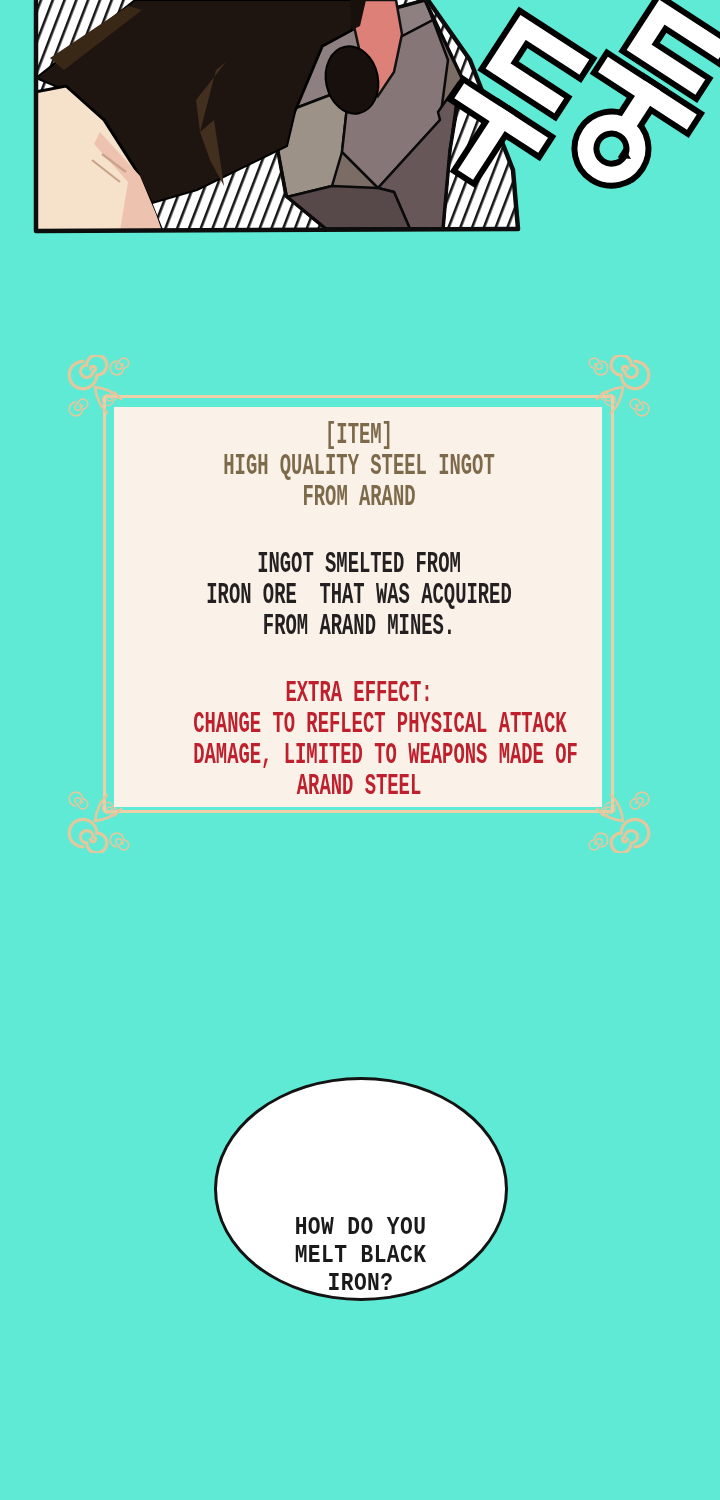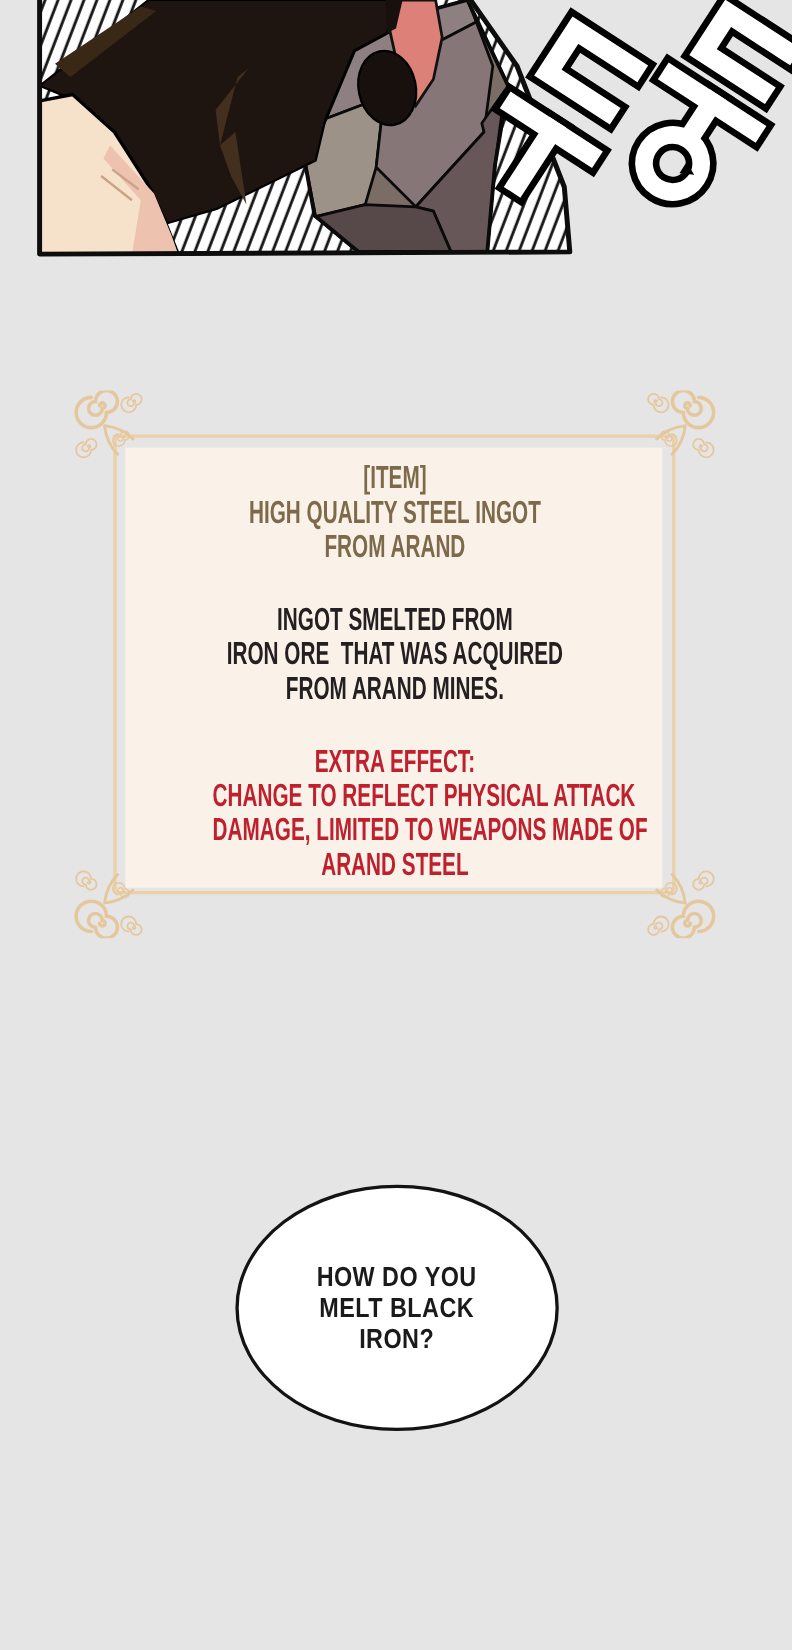--- a/index.html
+++ b/index.html
@@ -1,17 +1,17 @@
 <!DOCTYPE html>
 <html><head>
 <meta charset="utf-8">
 <style>
   html,body{margin:0;padding:0;background:#ffffff;}
-  .page{position:relative;width:720px;height:1500px;background:#e5e5e5;overflow:hidden;
-        font-family:Liberation Sans, sans-serif;}
+  .page{position:relative;width:720px;height:1500px;background:#5eead4;overflow:hidden;
+        font-family:Liberation Mono, monospace;}
   .panel-svg{position:absolute;left:0;top:0;display:block;}
 
   
   .item-box{position:absolute;left:0;top:0;width:720px;height:860px;pointer-events:none;}
   .ib-cream{position:absolute;left:114px;top:407px;width:488px;height:400px;background:#faf2e8;}
   .ib-line{position:absolute;background:#ecd0a8;}
   .ib-line.top{left:104px;top:395px;width:510px;height:3px;}
   .ib-line.bottom{left:104px;top:810px;width:510px;height:3px;}
   .ib-line.left{left:103px;top:396px;width:3px;height:416px;}
   .ib-line.right{left:611px;top:396px;width:3px;height:416px;}
@@ -25,21 +25,21 @@
            transform:scaleX(0.65);transform-origin:center top;
            font-weight:bold;font-size:29px;line-height:31px;}
   .ib-text .ln{white-space:pre;}
   .ib-title{color:#7d6a4b;}
   .ib-body{color:#242021;margin-top:36px;}
   .ib-effect{color:#bf202d;margin-top:36px;}
 
   
   .speech-bubble{position:absolute;left:214px;top:1077px;width:288px;height:218px;
                  background:#ffffff;border:3px solid #131313;border-radius:50%;
-                 display:flex;align-items:center;justify-content:center;}
+                 display:flex;align-items:flex-end;justify-content:center;}
   .bubble-text{text-align:center;font-weight:bold;font-size:25px;line-height:28px;
                color:#1a1a1a;letter-spacing:0.5px;transform:scaleX(0.85);}
   .bubble-text .ln{white-space:pre;}
 </style>
 </head>
 <body>
 
 <div class="page">
 
   <svg class="panel-svg" width="720" height="250" viewBox="0 0 720 250">

